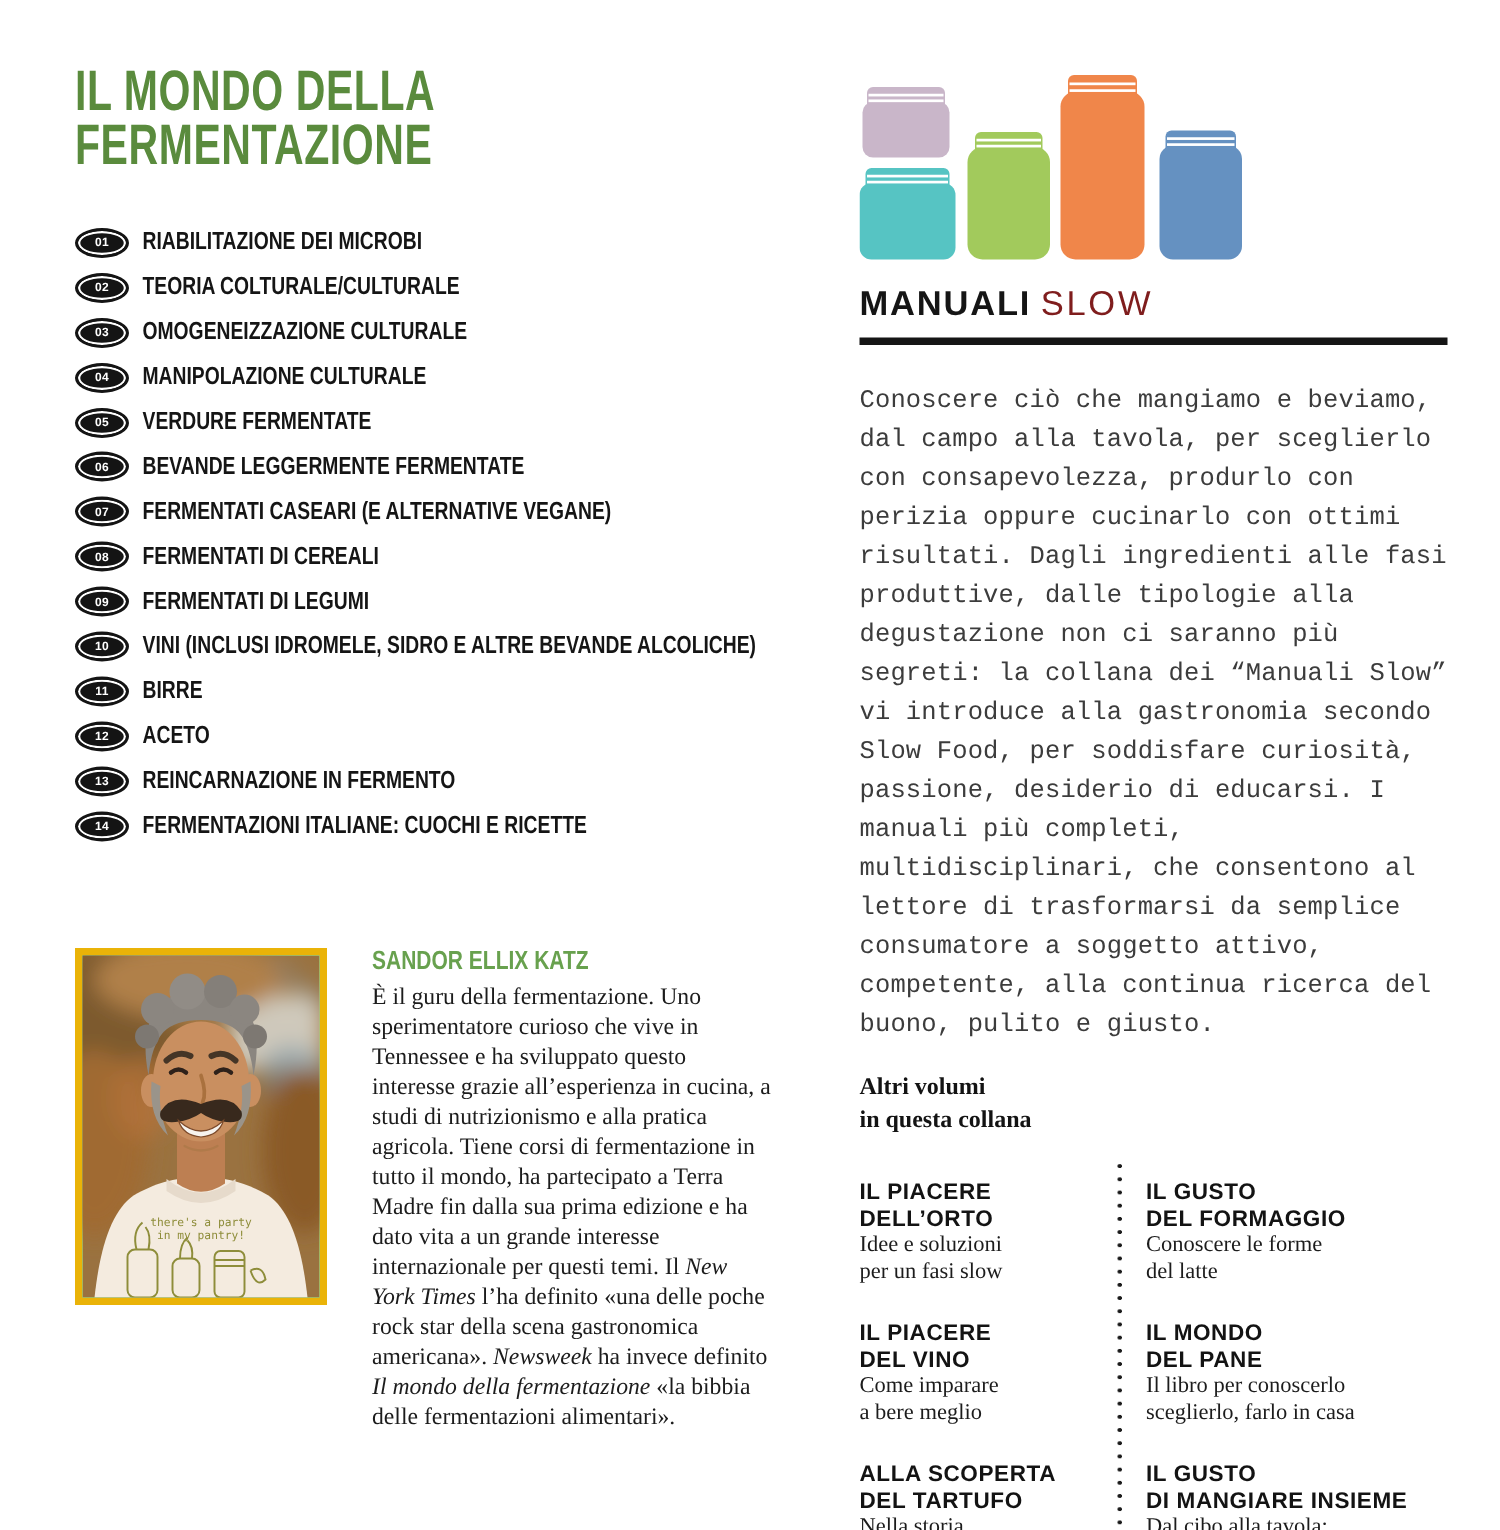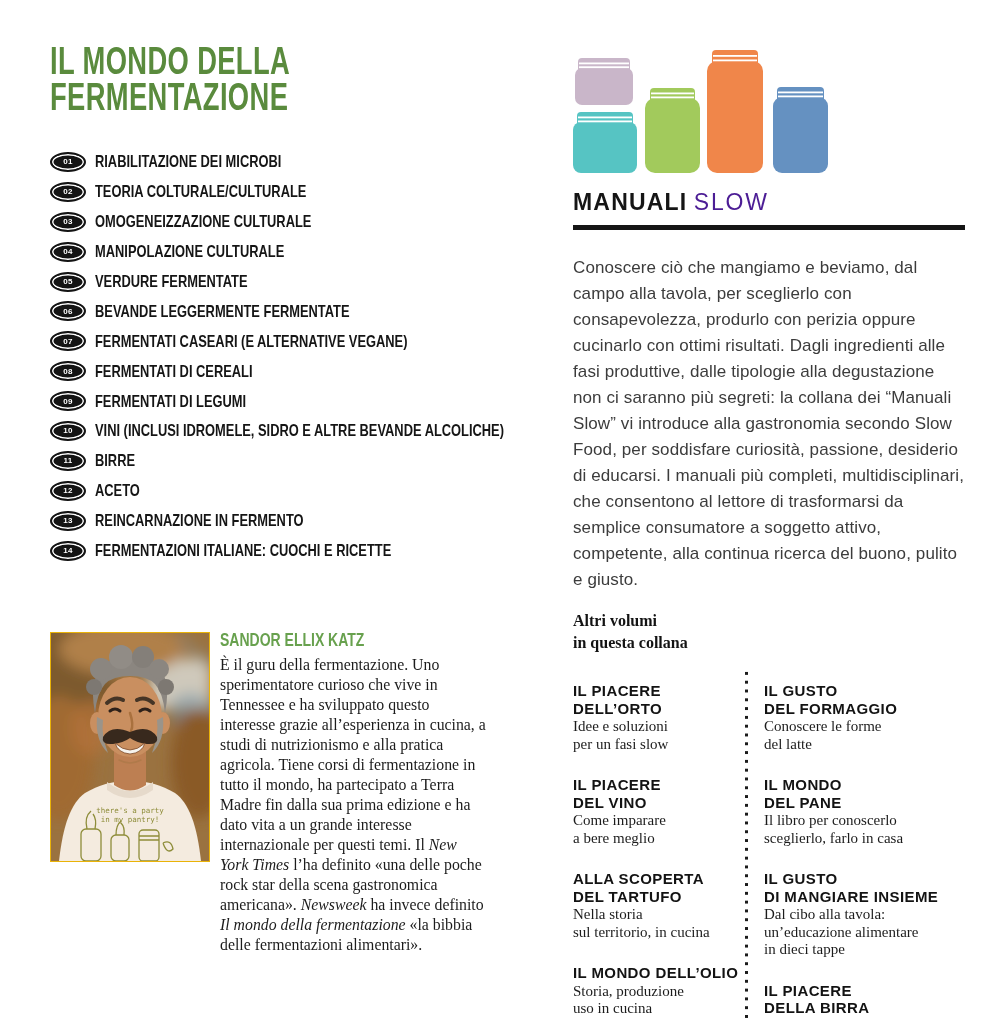--- a/index.html
+++ b/index.html
@@ -25,44 +25,45 @@
     font-size:8px; font-weight:700; letter-spacing:0.2px;
   }
   .chapter-label {
     margin-left:9px; font-weight:700; font-size:16.5px; color:#151515;
     white-space:nowrap; display:inline-block;
     transform:scaleX(0.78); transform-origin:left center;
   }
 
   .author-photo {
     position:absolute; left:50px; top:632px; width:158px; height:228px;
-    border:1px solid #eab308; background:#5eead4;
+    border:5px solid #eab308; background:#5eead4;
   }
   .author-photo svg { display:block; }
-  .author-text { position:absolute; left:220px; top:630px; width:268px; }
+  .author-text { position:absolute; left:248px; top:630px; width:268px; }
   .author-name {
     font-weight:700; font-size:17.5px; color:#68a14e; white-space:nowrap;
     display:inline-block; transform:scaleX(0.8); transform-origin:left top;
   }
   .author-bio {
     margin-top:4px; font-family:"Liberation Serif", serif;
     font-size:15.8px; line-height:20px; color:#1c1c1c;
   }
   .author-bio .it { font-style:italic; }
 
   
   .right-col { position:absolute; left:573px; top:48px; width:392px; }
   .jars { display:block; }
   .brand { margin-top:14px; font-size:23px; color:#151515; }
   .brand .b { font-weight:700; letter-spacing:1.2px; }
-  .brand .l { font-weight:400; letter-spacing:1.8px; color:#4c1d95; }
+  .brand .l { font-weight:400; letter-spacing:1.8px; color:#7f1d1d; }
   .rule { margin-top:9px; height:5px; background:#151515; }
   .intro {
     margin:25px 0 0 0; font-size:17px; line-height:26px; color:#3c3c3c;
     letter-spacing:0.1px;
+    font-family:Liberation Mono, monospace;
   }
   .other-heading {
     margin-top:17px; font-family:"Liberation Serif", serif; font-weight:700;
     font-size:16px; line-height:21.5px; color:#131313; white-space:pre-line;
   }
   .books-wrap { margin-top:16px; display:flex; align-items:stretch; }
   .books-col { flex:0 0 auto; }
   .books-col.left { width:168px; }
   .books-col.right { margin-left:16px; width:201px; }
   .dotted {

